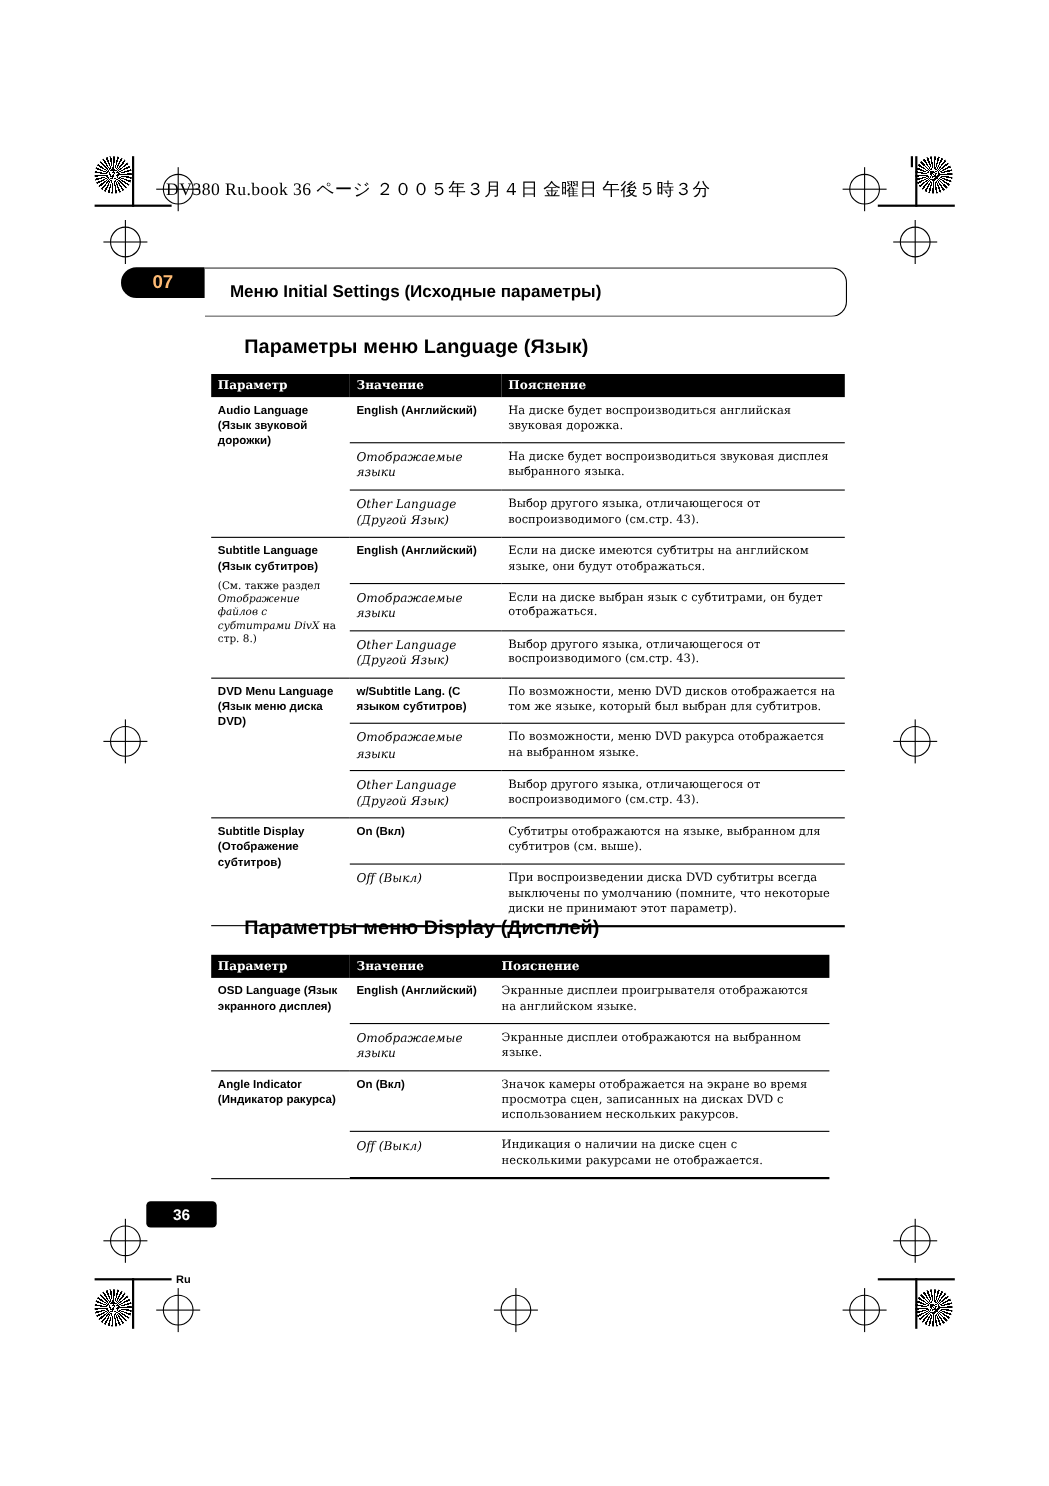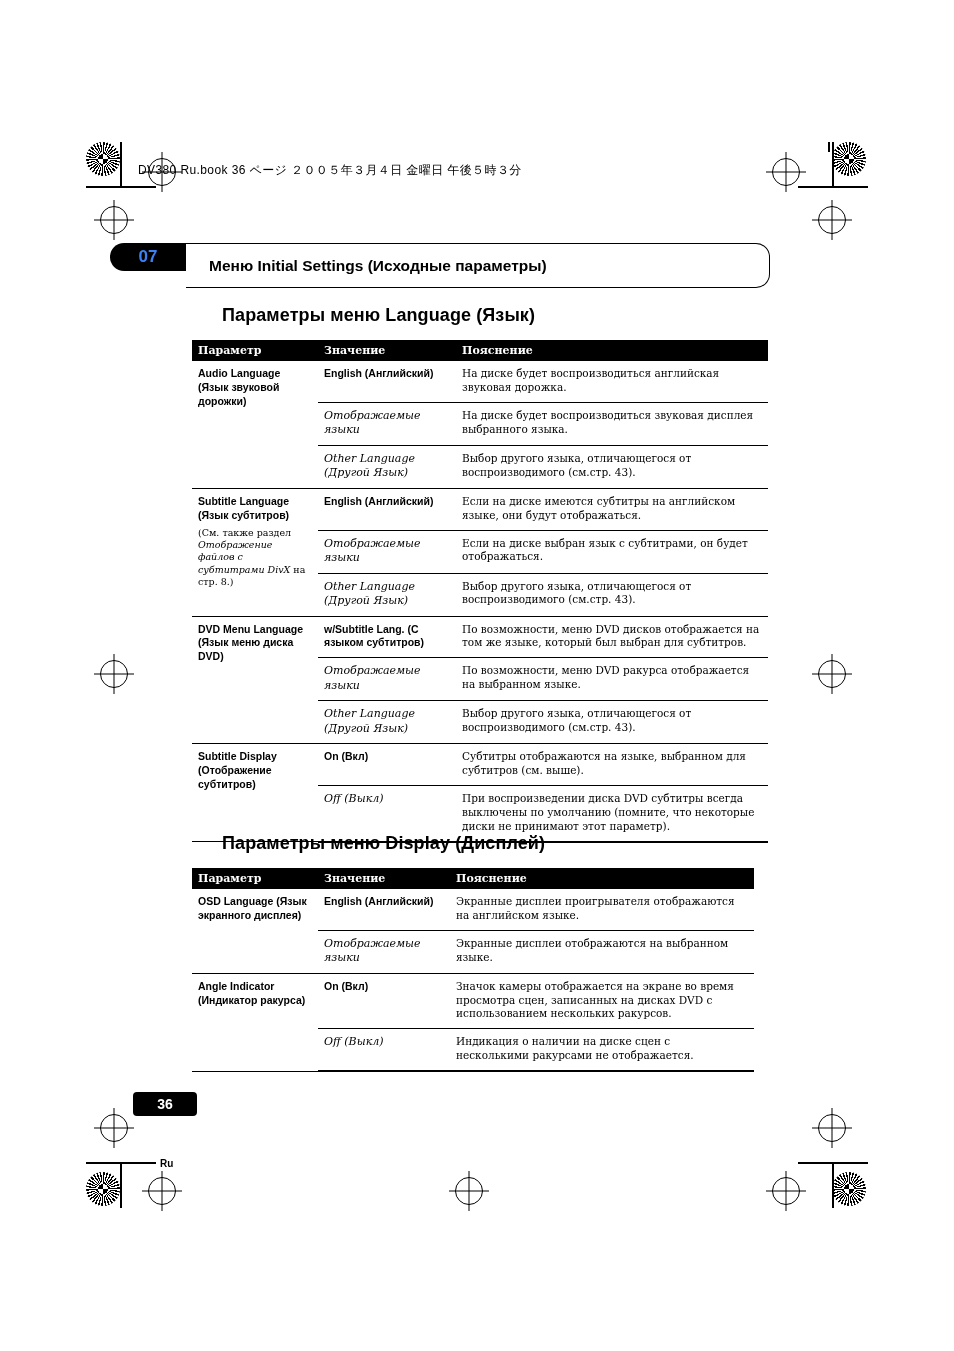--- a/index.html
+++ b/index.html
@@ -38,42 +38,42 @@
       repeating-conic-gradient(#000 0 6deg, #fff 6deg 12deg);
   }
   .corner-bar {
     position: absolute;
     background: #000;
   }
 
   
   .filehdr {
     position: absolute;
-    left: 138px;
+    left: 151px;
     top: 162px;
-    font-family: Liberation Sans, sans-serif;
-    font-size: 12px;
+    font-family: Liberation Serif, serif;
+    font-size: 16px;
     letter-spacing: 0.4px;
     white-space: nowrap;
   }
 
   
   .chapter-bar {
     position: absolute;
     left: 110px;
     top: 243px;
     width: 660px;
     height: 28px;
   }
   .chapter-num {
     position: absolute;
     left: 0; top: 0;
     width: 76px; height: 28px;
     background: #000;
-    color: #3b82f6;
+    color: #fdba74;
     border-radius: 14px 0 0 14px;
     font-size: 17px;
     font-weight: bold;
     display: flex;
     align-items: center;
     justify-content: center;
   }
   .chapter-title-wrap {
     position: absolute;
     left: 76px; top: 0;

